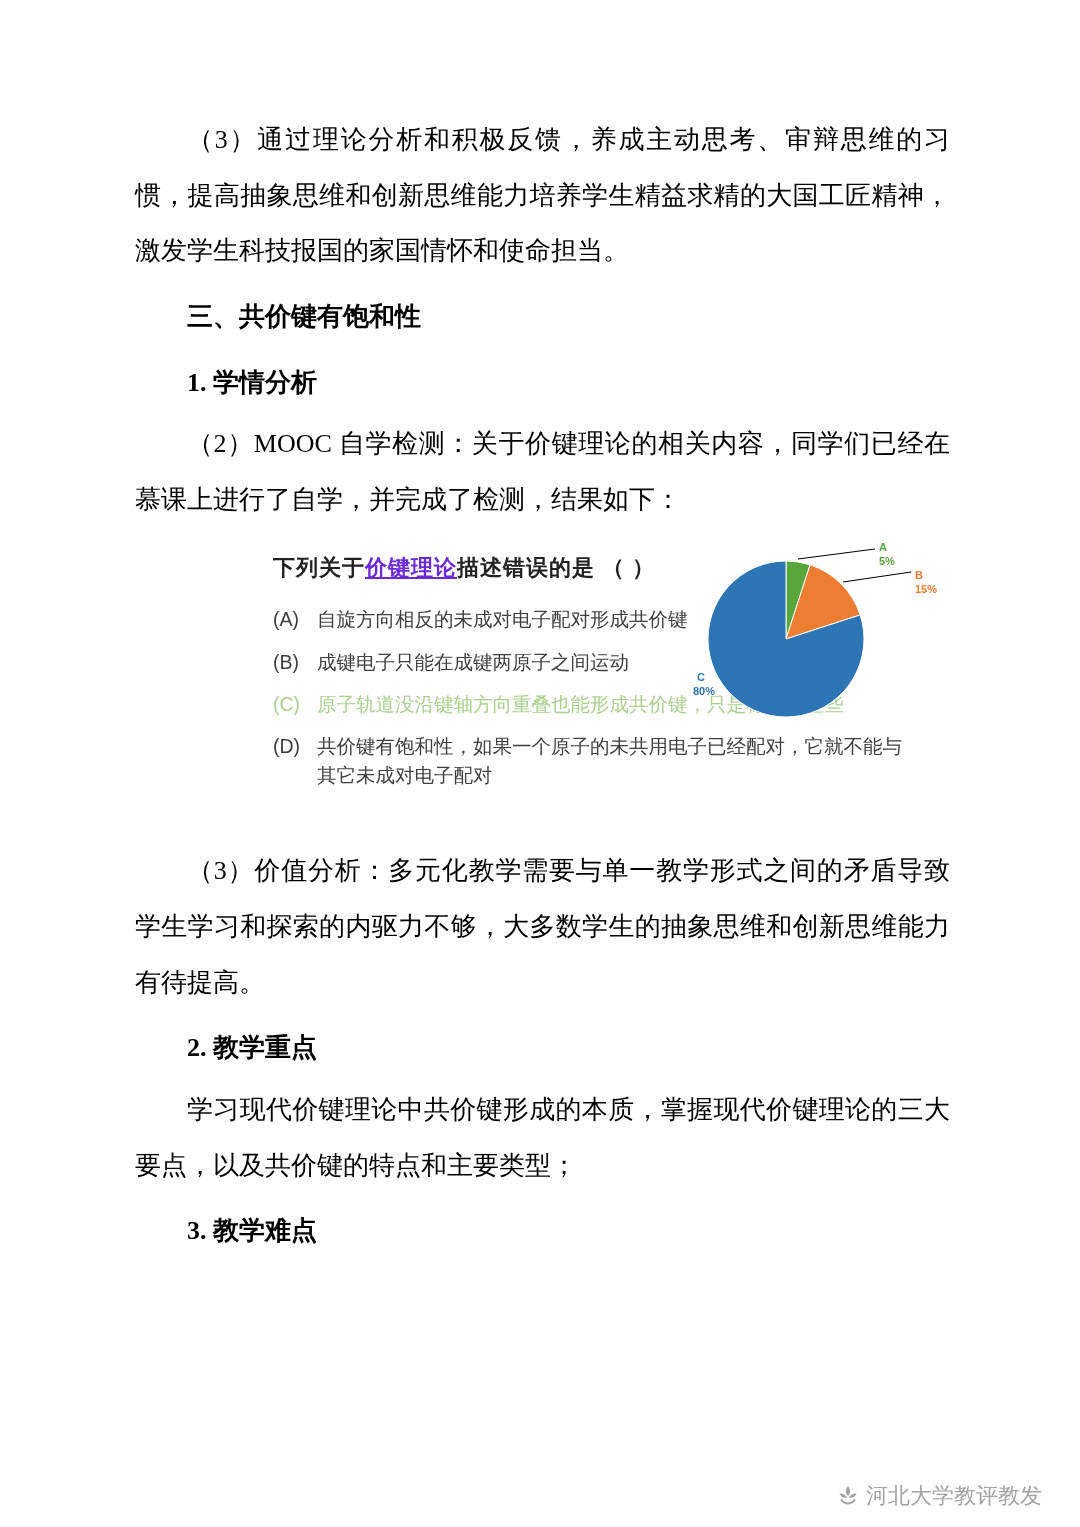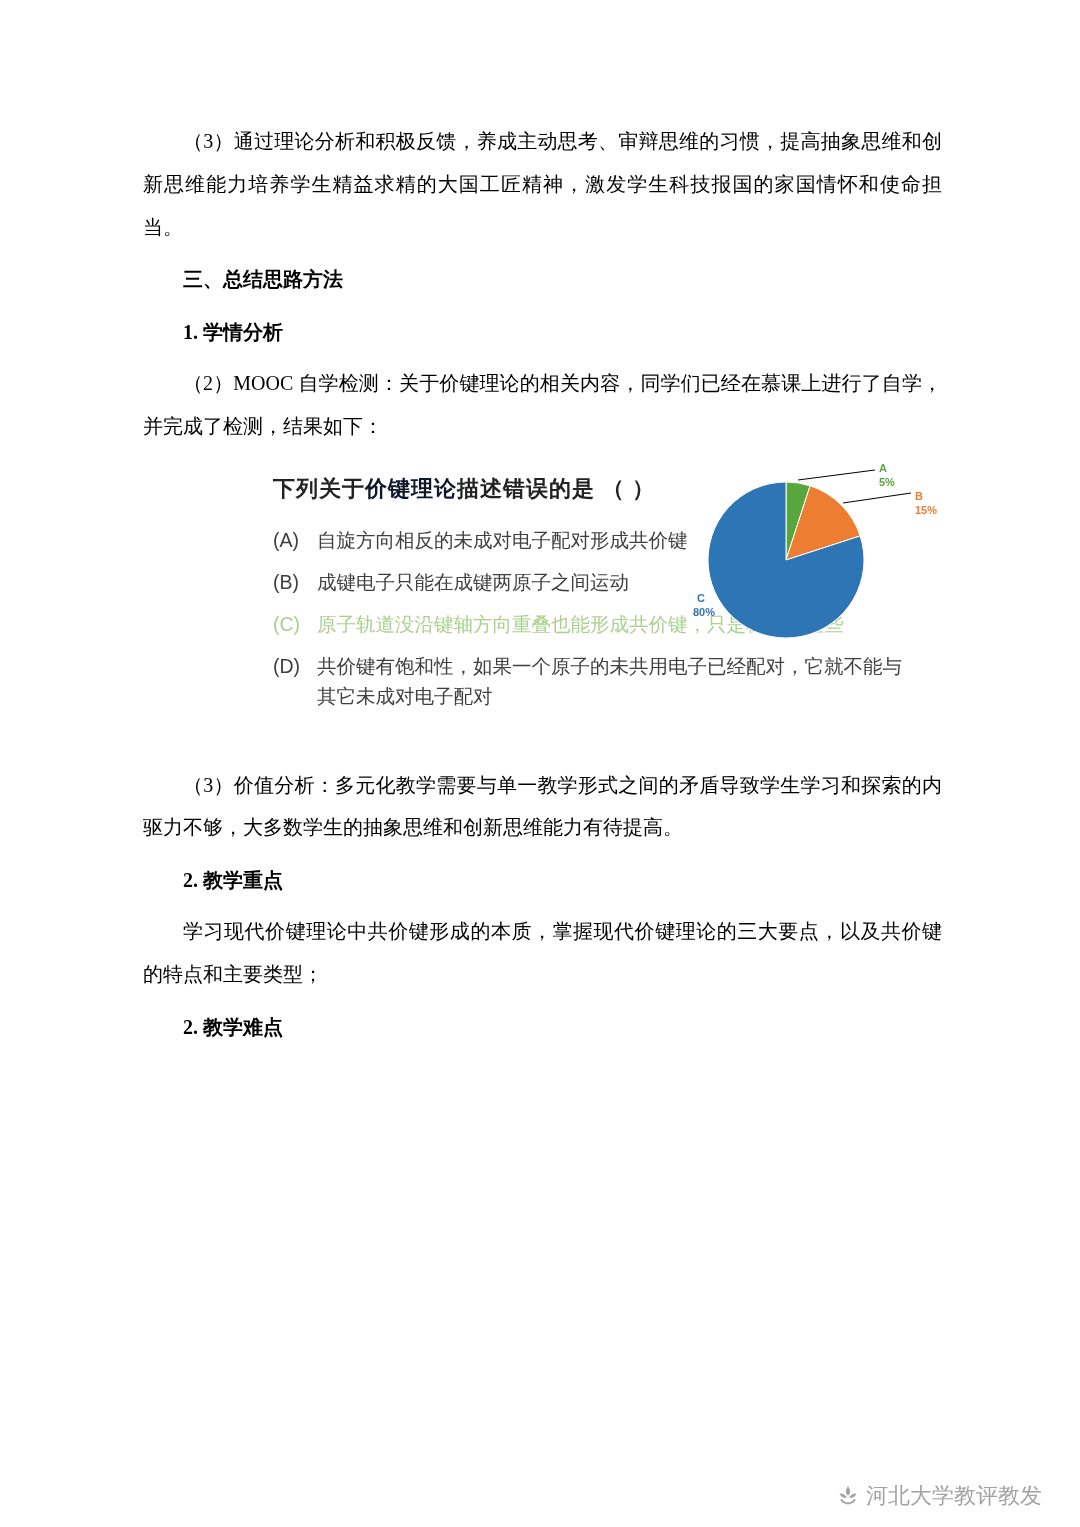--- a/index.html
+++ b/index.html
@@ -8,25 +8,25 @@
     height: 1527px;
     background: #ffffff;
     font-family: "Liberation Serif", "DejaVu Serif", serif;
     color: #000000;
     position: relative;
     overflow: hidden;
   }
   .page { width: 1080px; height: 1527px; position: relative; }
   .content { padding: 112px 130px 0 135px; }
   .para {
-    font-size: 20px;
+    font-size: 26px;
     line-height: 2.14;
     text-align: justify;
     text-indent: 2em;
-    margin: 8px;
+    margin: 0;
   }
   .heading { font-weight: bold; margin-top: 10px; margin-bottom: 6px; }
 
   
   .quiz {
     position: relative;
     margin: 26px 0 18px 138px;
     width: 745px;
     min-height: 272px;
     font-family: "Liberation Sans", "DejaVu Sans", sans-serif;
@@ -72,29 +72,29 @@
   }
 </style>
 </head>
 <body>
 
 <div class="page">
   <div class="content">
 
     <p class="para">（3）通过理论分析和积极反馈，养成主动思考、审辩思维的习惯，提高抽象思维和创新思维能力培养学生精益求精的大国工匠精神，激发学生科技报国的家国情怀和使命担当。</p>
 
-    <p class="para heading">三、总结思路方法</p>
+    <p class="para heading">三、共价键有饱和性</p>
 
     <p class="para heading">1. 学情分析</p>
 
 
     <p class="para">（2）MOOC 自学检测：关于价键理论的相关内容，同学们已经在慕课上进行了自学，并完成了检测，结果如下：</p>
 
     <div class="quiz">
-      <div class="quiz-question"><span>下列关于</span><span class="hl" id="quiz-hl" style="color: #0f172a;">价键理论</span><span>描述错误的是 （ ）</span></div>
+      <div class="quiz-question"><span>下列关于</span><span class="hl" id="quiz-hl" style="color: #6d28d9; text-decoration: underline;">价键理论</span><span>描述错误的是 （ ）</span></div>
 
       <div class="quiz-options">
         <div class="quiz-option">
           <span class="opt-label">(A)</span>
           <span class="opt-text">自旋方向相反的未成对电子配对形成共价键</span>
         </div>
         <div class="quiz-option">
           <span class="opt-label">(B)</span>
           <span class="opt-text">成键电子只能在成键两原子之间运动</span>
         </div>
@@ -123,21 +123,21 @@
         <text class="pie-label" x="6" y="142" fill="#2e75b6">C</text>
         <text class="pie-label" x="2" y="156" fill="#2e75b6">80%</text>
       </svg>
     </div>
 
     <p class="para">（3）价值分析：多元化教学需要与单一教学形式之间的矛盾导致学生学习和探索的内驱力不够，大多数学生的抽象思维和创新思维能力有待提高。</p>
 
     <p class="para heading">2. 教学重点</p>
     <p class="para">学习现代价键理论中共价键形成的本质，掌握现代价键理论的三大要点，以及共价键的特点和主要类型；</p>
 
-    <p class="para heading">2. 教学难点</p>
+    <p class="para heading">3. 教学难点</p>
 
 
   </div>
 
   <div class="footer">
     <svg width="24" height="24" viewBox="0 0 24 24" aria-hidden="true">
       <path d="M12 2 C9.2 6 9.2 9.5 12 11.5 C14.8 9.5 14.8 6 12 2 Z" fill="#a3a3a3"></path>
       <path d="M3.5 9.5 C7.5 9.3 9.8 11.2 11 13.5 C7 14.6 4.8 12.6 3.5 9.5 Z" fill="#a3a3a3"></path>
       <path d="M20.5 9.5 C16.5 9.3 14.2 11.2 13 13.5 C17 14.6 19.2 12.6 20.5 9.5 Z" fill="#a3a3a3"></path>
       <path d="M5.5 16 C8.5 20.5 15.5 20.5 18.5 16" stroke="#a3a3a3" stroke-width="2" fill="none" stroke-linecap="round"></path>

